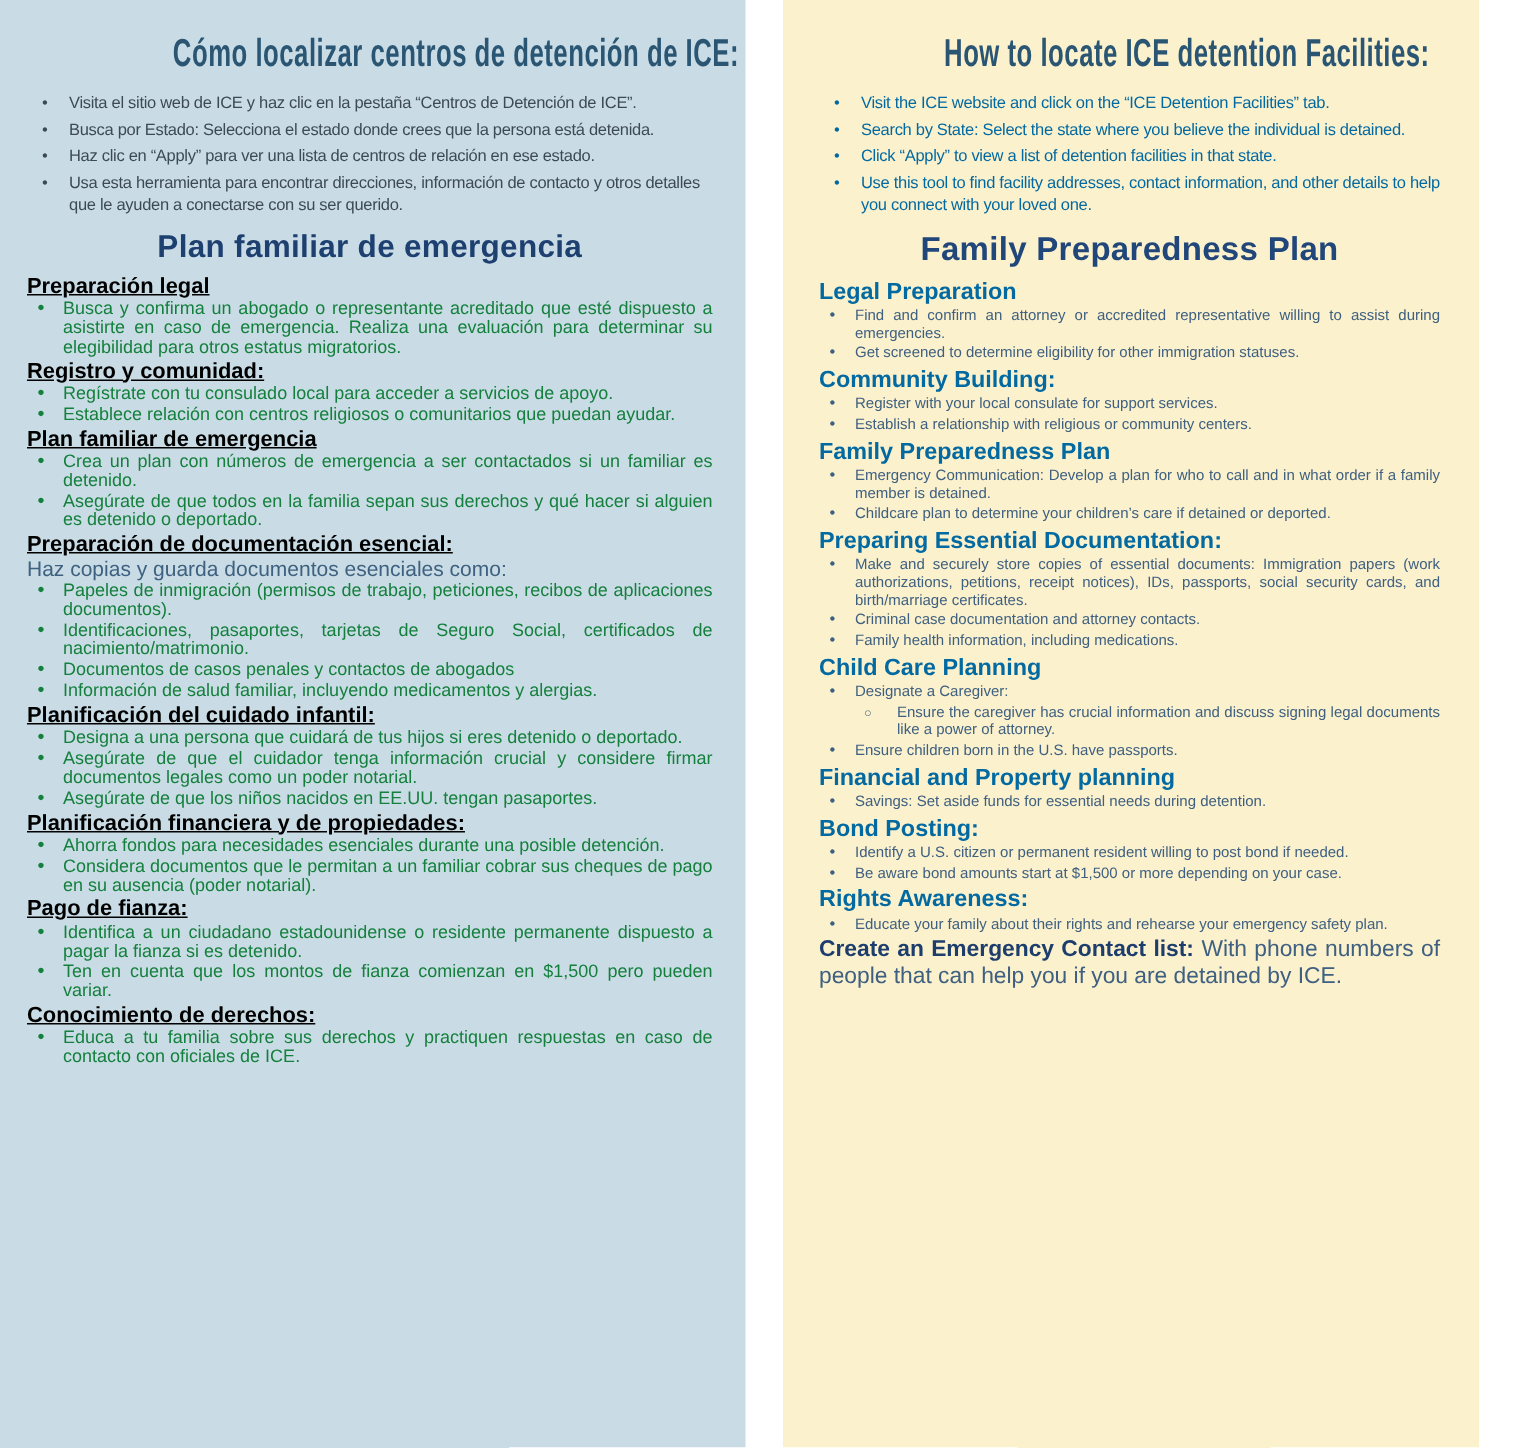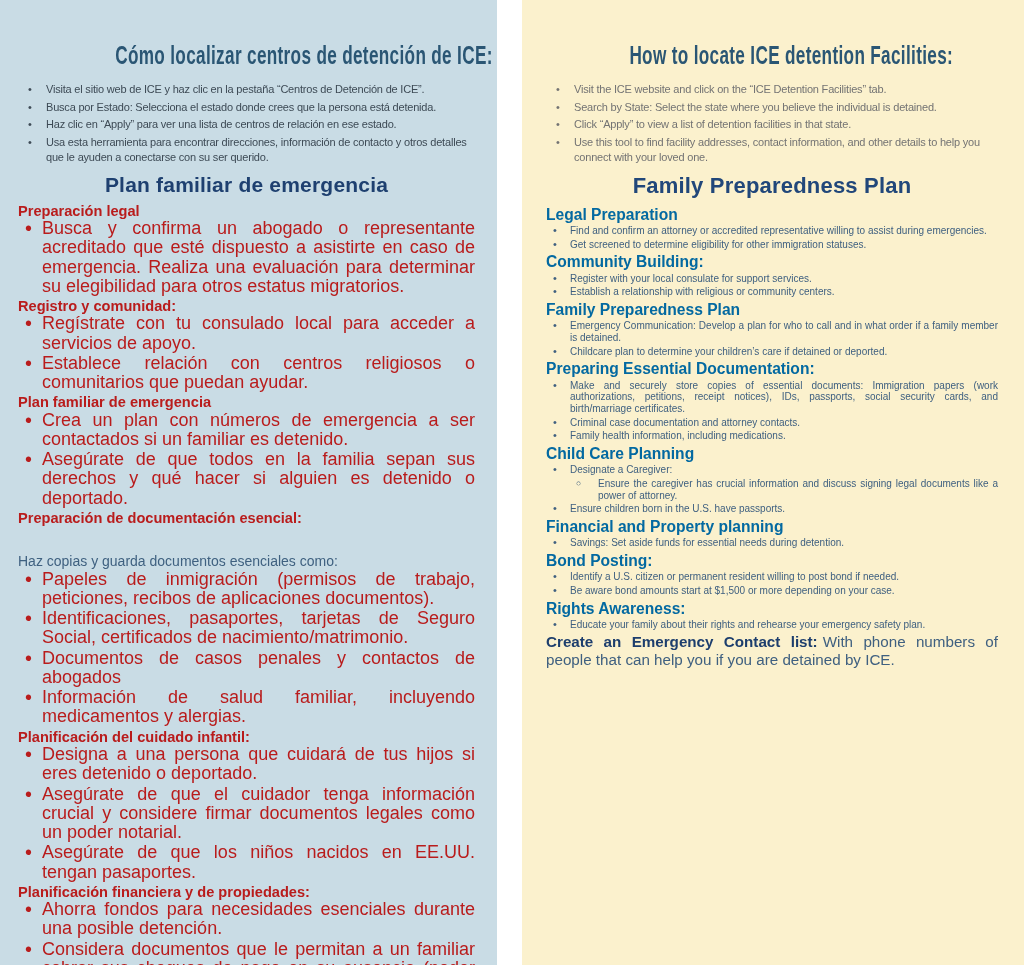--- a/index.html
+++ b/index.html
@@ -2,48 +2,48 @@
 <html><head>
 <meta charset="utf-8">
 <style>
   * { margin:0; padding:0; box-sizing:border-box; }
   html,body { width:1024px; height:965px; background:#ffffff; overflow:hidden;
               font-family:"Liberation Sans","DejaVu Sans",sans-serif; }
   .page { position:relative; width:1024px; height:965px; background:#ffffff; }
 
   .panel { position:absolute; top:0; bottom:0; overflow:hidden; }
   .panel-es { left:0;   width:497px; background:#c9dce5; padding:14px 22px 10px 18px; }
-  .panel-en { left:522px; width:502px; background:#fbf1cd; padding:14px 26px 10px 24px; }
-
-  .main-title { text-align:center; margin:21px 0 10px; }
+  .panel-en { left:522px; width:464px; background:#fbf1cd; padding:14px 26px 10px 24px; }
+
+  .main-title { text-align:center; margin:1px 0 10px; }
   .condensed { display:inline-block; transform:scaleX(0.66); transform-origin:center;
                white-space:nowrap; font-weight:700; font-size:26px; color:#2a5674;
                letter-spacing:0.5px; }
 
   ul { list-style:none; }
   .intro-list { margin:0 0 6px 6px; }
   .intro-list li { position:relative; padding-left:22px; margin-bottom:3px;
                    font-size:11px; line-height:1.34; letter-spacing:-0.2px; }
   .intro-list li::before { content:"•"; position:absolute; left:4px; top:0; }
   .panel-es .intro-list li { color:#3d4a55; }
-  .panel-en .intro-list li { color:#737373; }
+  .panel-en .intro-list li { color:#0369a1; }
 
   .sub-title { text-align:center; font-weight:700; margin:8px 0 6px; }
   .panel-es .sub-title { font-size:21px; color:#1e4070; letter-spacing:0.2px; }
   .panel-en .sub-title { font-size:22px; color:#21477a; letter-spacing:0.2px; }
 
   .sec-header { font-weight:700; }
-  .panel-es .sec-header { font-size:14.6px; color:#b91c1c; line-height:1.12; }
+  .panel-es .sec-header { font-size:14.6px; color:#000000; line-height:1.12;text-decoration:underline; }
   .panel-en .sec-header { font-size:15.6px; color:#0369a1; line-height:1.3; }
 
-  .sec-intro { font-size:14px; line-height:1.1; color:#3f6180;margin-top:28px; }
+  .sec-intro { font-size:14px; line-height:1.1; color:#3f6180; }
 
   .sec-list li { position:relative; padding-left:24px; text-align:justify; }
   .sec-list li::before { content:"•"; position:absolute; left:7px; top:-1px; font-size:1.1em; }
-  .panel-es .sec-list li { font-size:18px;  line-height:1.07; color:#b91c1c; margin-bottom:1px; }
+  .panel-es .sec-list li { font-size:12px;  line-height:1.07; color:#15803d; margin-bottom:1px; }
   .panel-en .sec-list li { font-size:10px; line-height:1.17; color:#3f6080; margin-bottom:2px; }
   .sec-list li.sub { padding-left:52px; }
   .sec-list li.sub::before { content:"○"; left:30px; font-size:0.85em; top:1px; }
 
   .section { margin-bottom:2px; }
 
   .footer-note { font-size:15.2px; line-height:1.2; text-align:justify; color:#3f6080; margin-top:2px; }
   .footer-note strong { color:#1d3e6d; margin-right:5px; }
 </style>
 </head>
@@ -109,20 +109,27 @@
     </div>
 
     <div class="section">
       <h3 class="sec-header">Planificación financiera y de propiedades:</h3>
       <ul class="sec-list">
         <li>Ahorra fondos para necesidades esenciales durante una posible detención.</li>
         <li>Considera documentos que le permitan a un familiar cobrar sus cheques de pago en su ausencia (poder notarial).</li>
       </ul>
     </div>
 
+    <div class="section">
+      <h3 class="sec-header">Pago de fianza:</h3>
+      <ul class="sec-list">
+        <li>Identifica a un ciudadano estadounidense o residente permanente dispuesto a pagar la fianza si es detenido.</li>
+        <li>Ten en cuenta que los montos de fianza comienzan en $1,500 pero pueden variar.</li>
+      </ul>
+    </div>
 
     <div class="section">
       <h3 class="sec-header">Conocimiento de derechos:</h3>
       <ul class="sec-list">
         <li>Educa a tu familia sobre sus derechos y practiquen respuestas en caso de contacto con oficiales de ICE.</li>
       </ul>
     </div>
   </section>
 
   <section class="panel panel-en">

